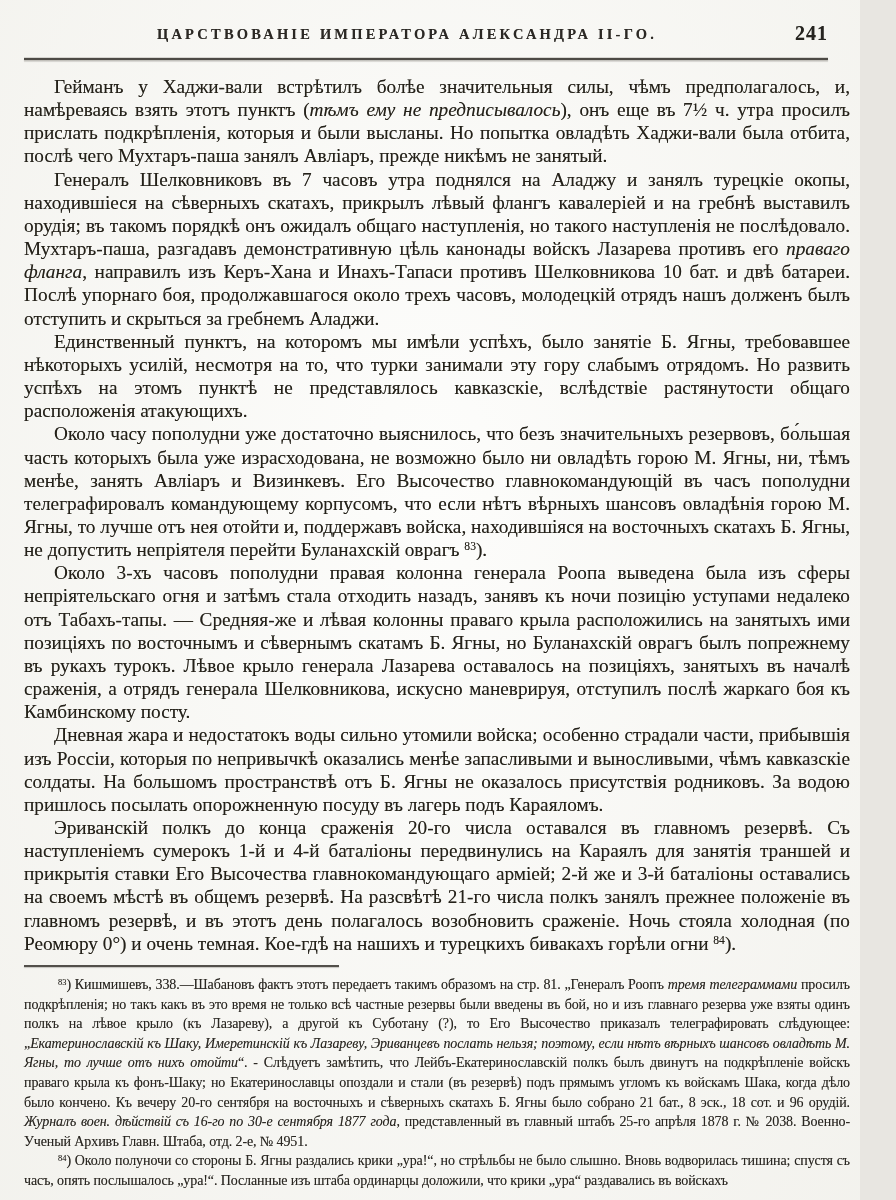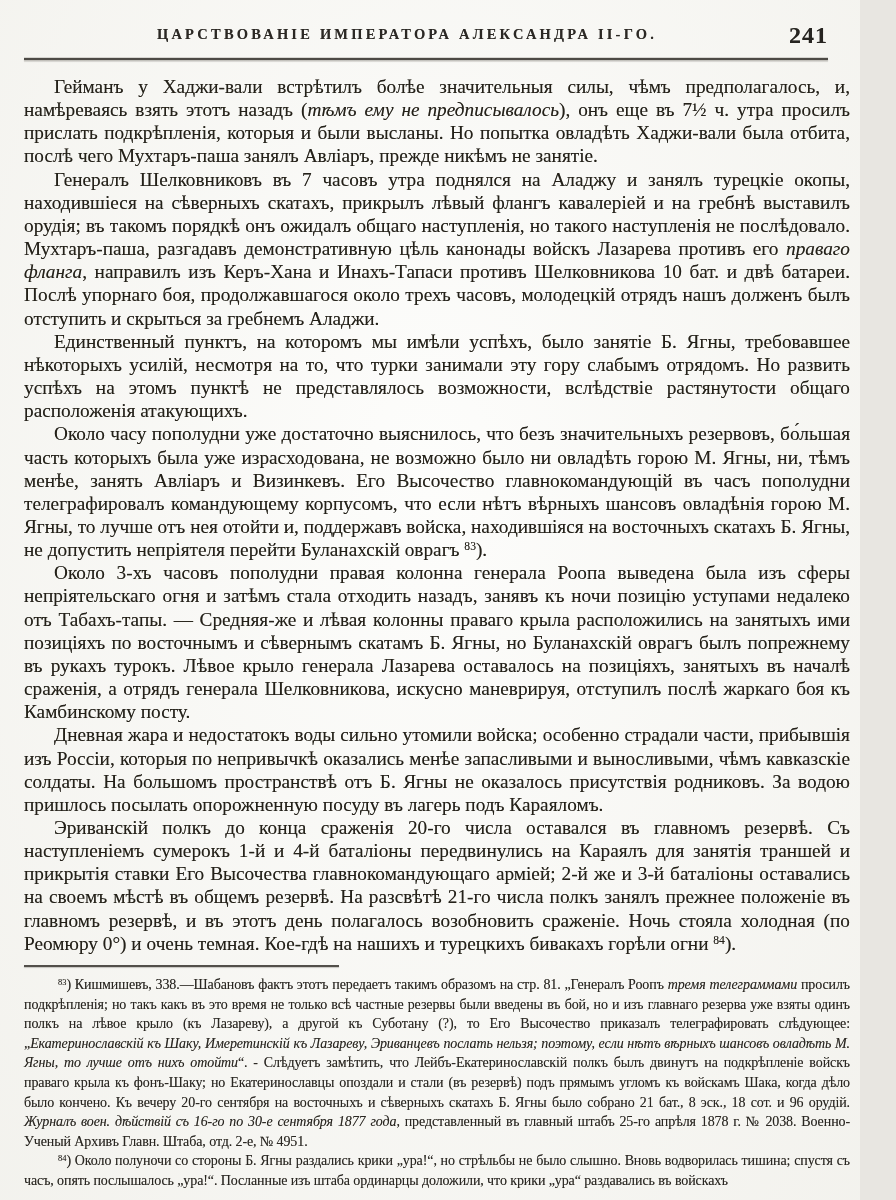--- a/index.html
+++ b/index.html
@@ -28,21 +28,21 @@
   .header-title {
     position: absolute; left: 0; right: 60px;
     text-align: center;
     font-size: 14.5px; font-weight: bold;
     letter-spacing: 3.2px;
     white-space: nowrap;
     color: #2b2824;
   }
   .page-number {
     position: absolute; right: 22px; top: -4px;
-    font-size: 24px; font-weight: bold;
+    font-size: 20px; font-weight: bold;
     letter-spacing: 1px;
   }
   .header-rule {
     height: 2px; background: #4d4a45;
     box-shadow: 0 1.5px 1px rgba(80,76,70,0.35), 0 -1px 0 rgba(120,115,108,0.25);
     margin: 10px 22px 0 0;
   }
 
   
   .body-text {
@@ -84,23 +84,23 @@
 
 <div class="page scan-text">
 
   <div class="header-row">
     <div class="header-title">ЦАРСТВОВАНІЕ ИМПЕРАТОРА АЛЕКСАНДРА ІІ-ГО.</div>
     <div class="page-number">241</div>
   </div>
   <div class="header-rule"></div>
 
   <div class="body-text">
-      <p><span>Гейманъ у Хаджи-вали встрѣтилъ болѣе значительныя силы, чѣмъ предполагалось, и, намѣреваясь взять этотъ назадъ (</span><em>тѣмъ ему не предписывалось</em><span>), онъ еще въ 7½ ч. утра просилъ прислать подкрѣпленія, которыя и были высланы. Но попытка овладѣть Хаджи-вали была отбита, послѣ чего Мухтаръ-паша занялъ Авліаръ, прежде никѣмъ не занятіе.</span></p>
+      <p><span>Гейманъ у Хаджи-вали встрѣтилъ болѣе значительныя силы, чѣмъ предполагалось, и, намѣреваясь взять этотъ пунктъ (</span><em>тѣмъ ему не предписывалось</em><span>), онъ еще въ 7½ ч. утра просилъ прислать подкрѣпленія, которыя и были высланы. Но попытка овладѣть Хаджи-вали была отбита, послѣ чего Мухтаръ-паша занялъ Авліаръ, прежде никѣмъ не занятый.</span></p>
       <p><span>Генералъ Шелковниковъ въ 7 часовъ утра поднялся на Аладжу и занялъ турецкіе окопы, находившіеся на сѣверныхъ скатахъ, прикрылъ лѣвый флангъ кавалеріей и на гребнѣ выставилъ орудія; въ такомъ порядкѣ онъ ожидалъ общаго наступленія, но такого наступленія не послѣдовало. Мухтаръ-паша, разгадавъ демонстративную цѣль канонады войскъ Лазарева противъ его </span><em>праваго фланга</em><span>, направилъ изъ Керъ-Хана и Инахъ-Тапаси противъ Шелковникова 10 бат. и двѣ батареи. Послѣ упорнаго боя, продолжавшагося около трехъ часовъ, молодецкій отрядъ нашъ долженъ былъ отступить и скрыться за гребнемъ Аладжи.</span></p>
-      <p><span>Единственный пунктъ, на которомъ мы имѣли успѣхъ, было занятіе Б. Ягны, требовавшее нѣкоторыхъ усилій, несмотря на то, что турки занимали эту гору слабымъ отрядомъ. Но развить успѣхъ на этомъ пунктѣ не представлялось возможности, вслѣдствіе растянутости общаго расположенія атакующихъ.</span></p>
+      <p><span>Единственный пунктъ, на которомъ мы имѣли успѣхъ, было занятіе Б. Ягны, требовавшее нѣкоторыхъ усилій, несмотря на то, что турки занимали эту гору слабымъ отрядомъ. Но развить успѣхъ на этомъ пунктѣ не представлялось кавказскіе, вслѣдствіе растянутости общаго расположенія атакующихъ.</span></p>
       <p><span>Около часу пополудни уже достаточно выяснилось, что безъ значительныхъ резервовъ, бо́льшая часть которыхъ была уже израсходована, не возможно было ни овладѣть горою М. Ягны, ни, тѣмъ менѣе, занять Авліаръ и Визинкевъ. Его Высочество главнокомандующій въ часъ пополудни телеграфировалъ командующему корпусомъ, что если нѣтъ вѣрныхъ шансовъ овладѣнія горою М. Ягны, то лучше отъ нея отойти и, поддержавъ войска, находившіяся на восточныхъ скатахъ Б. Ягны, не допустить непріятеля перейти Буланахскій оврагъ </span><sup>83</sup><span>).</span></p>
       <p><span>Около 3-хъ часовъ пополудни правая колонна генерала Роопа выведена была изъ сферы непріятельскаго огня и затѣмъ стала отходить назадъ, занявъ къ ночи позицію уступами недалеко отъ Табахъ-тапы. — Средняя-же и лѣвая колонны праваго крыла расположились на занятыхъ ими позиціяхъ по восточнымъ и сѣвернымъ скатамъ Б. Ягны, но Буланахскій оврагъ былъ попрежнему въ рукахъ турокъ. Лѣвое крыло генерала Лазарева оставалось на позиціяхъ, занятыхъ въ началѣ сраженія, а отрядъ генерала Шелковникова, искусно маневрируя, отступилъ послѣ жаркаго боя къ Камбинскому посту.</span></p>
       <p><span>Дневная жара и недостатокъ воды сильно утомили войска; особенно страдали части, прибывшія изъ Россіи, которыя по непривычкѣ оказались менѣе запасливыми и выносливыми, чѣмъ кавказскіе солдаты. На большомъ пространствѣ отъ Б. Ягны не оказалось присутствія родниковъ. За водою пришлось посылать опорожненную посуду въ лагерь подъ Караяломъ.</span></p>
       <p><span>Эриванскій полкъ до конца сраженія 20-го числа оставался въ главномъ резервѣ. Съ наступленіемъ сумерокъ 1-й и 4-й баталіоны передвинулись на Караялъ для занятія траншей и прикрытія ставки Его Высочества главнокомандующаго арміей; 2-й же и 3-й баталіоны оставались на своемъ мѣстѣ въ общемъ резервѣ. На разсвѣтѣ 21-го числа полкъ занялъ прежнее положеніе въ главномъ резервѣ, и въ этотъ день полагалось возобновить сраженіе. Ночь стояла холодная (по Реомюру 0°) и очень темная. Кое-гдѣ на нашихъ и турецкихъ бивакахъ горѣли огни </span><sup>84</sup><span>).</span></p>
     </div>
 
   <div class="footnote-separator"></div>
 
   <div class="footnotes">
       <p><sup>83</sup><span>) Кишмишевъ, 338.—Шабановъ фактъ этотъ передаетъ такимъ образомъ на стр. 81. „Генералъ Роопъ </span><em>тремя телеграммами</em><span> просилъ подкрѣпленія; но такъ какъ въ это время не только всѣ частные резервы были введены въ бой, но и изъ главнаго резерва уже взяты одинъ полкъ на лѣвое крыло (къ Лазареву), а другой къ Суботану (?), то Его Высочество приказалъ телеграфировать слѣдующее: „</span><em>Екатеринославскій къ Шаку, Имеретинскій къ Лазареву, Эриванцевъ послать нельзя; поэтому, если нѣтъ вѣрныхъ шансовъ овладѣть М. Ягны, то лучше отъ нихъ отойти</em><span>“. - Слѣдуетъ замѣтить, что Лейбъ-Екатеринославскій полкъ былъ двинутъ на подкрѣпленіе войскъ праваго крыла къ фонъ-Шаку; но Екатеринославцы опоздали и стали (въ резервѣ) подъ прямымъ угломъ къ войскамъ Шака, когда дѣло было кончено. Къ вечеру 20-го сентября на восточныхъ и сѣверныхъ скатахъ Б. Ягны было собрано 21 бат., 8 эск., 18 сот. и 96 орудій. </span><em>Журналъ воен. дѣйствій съ 16-го по 30-е сентября 1877 года</em><span>, представленный въ главный штабъ 25-го апрѣля 1878 г. № 2038. Военно-Ученый Архивъ Главн. Штаба, отд. 2-е, № 4951.</span></p>

